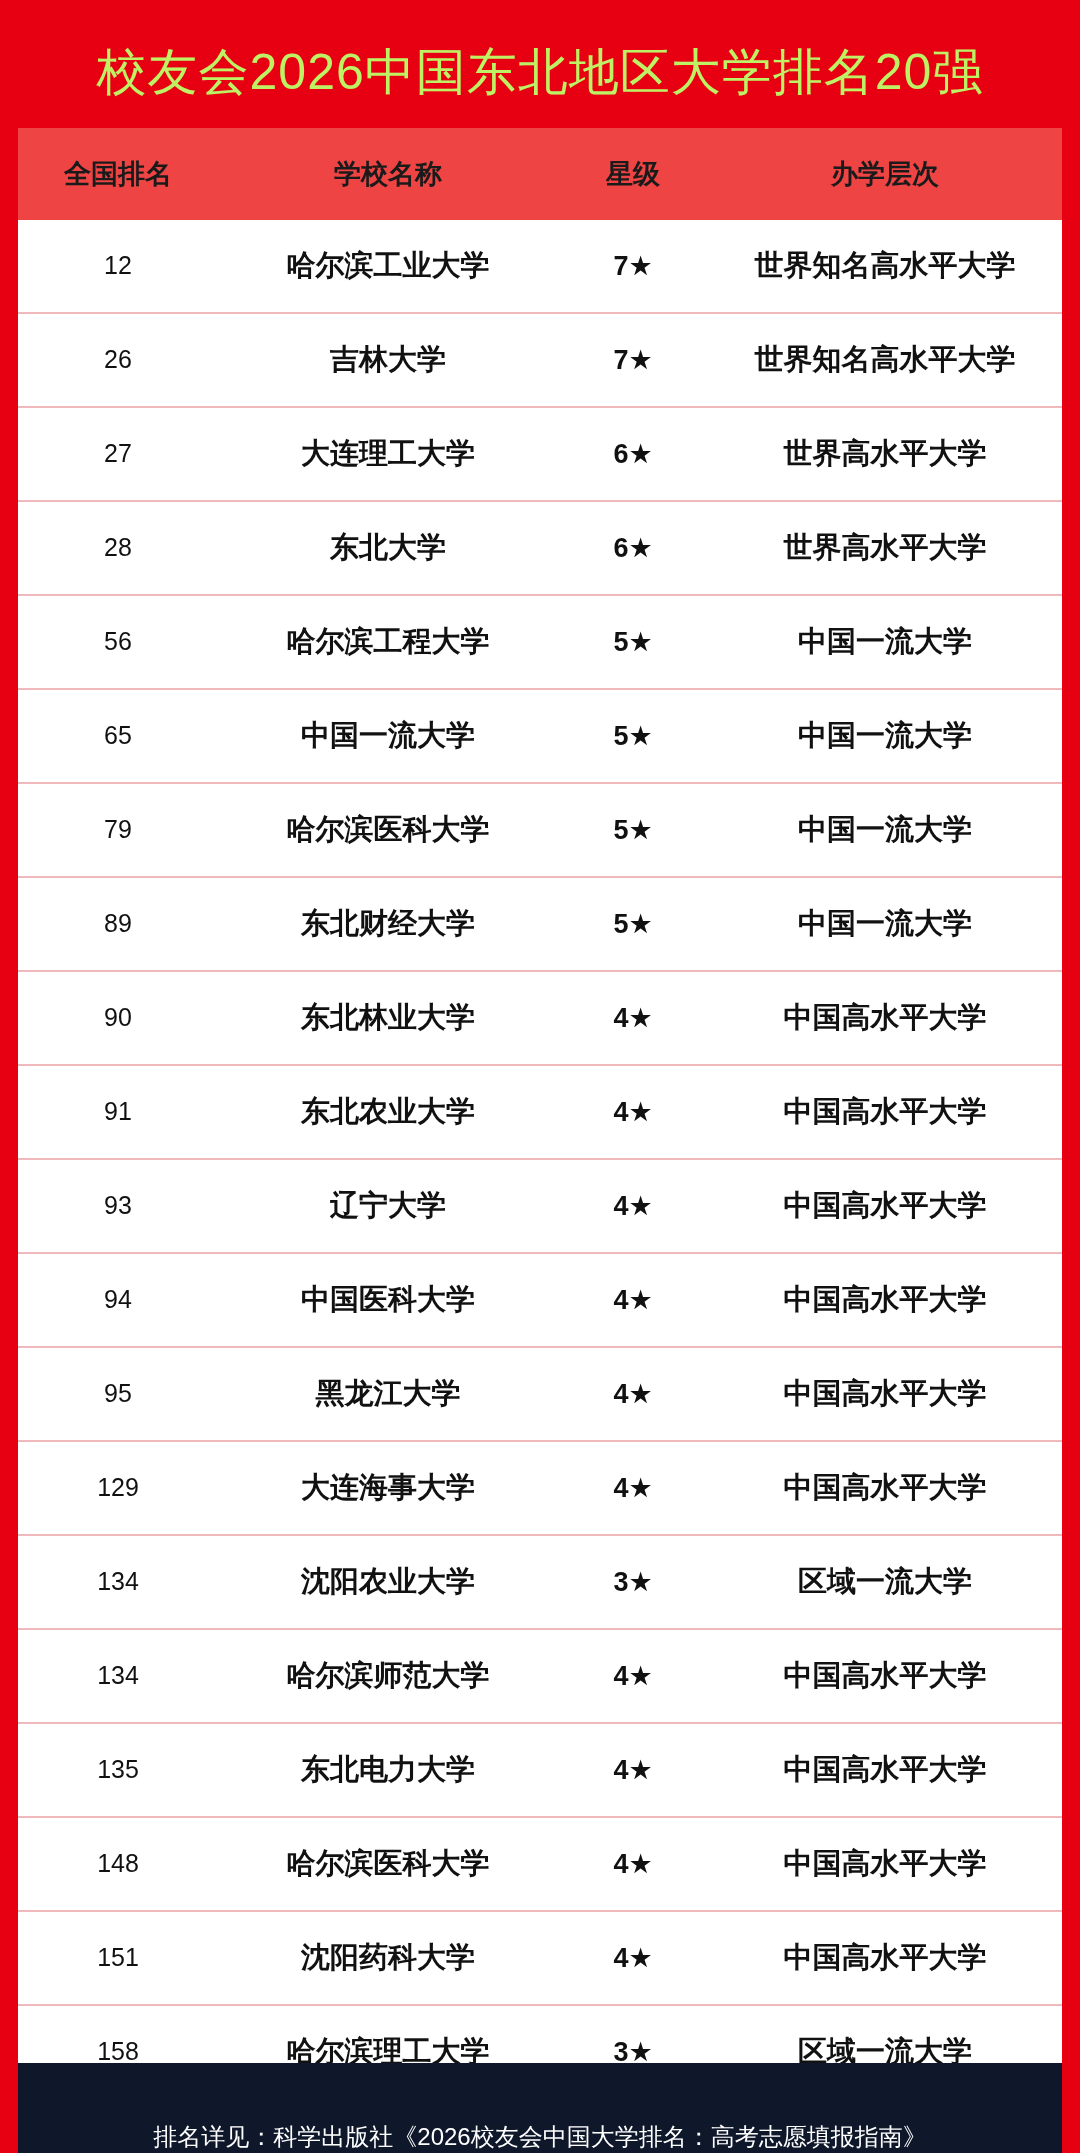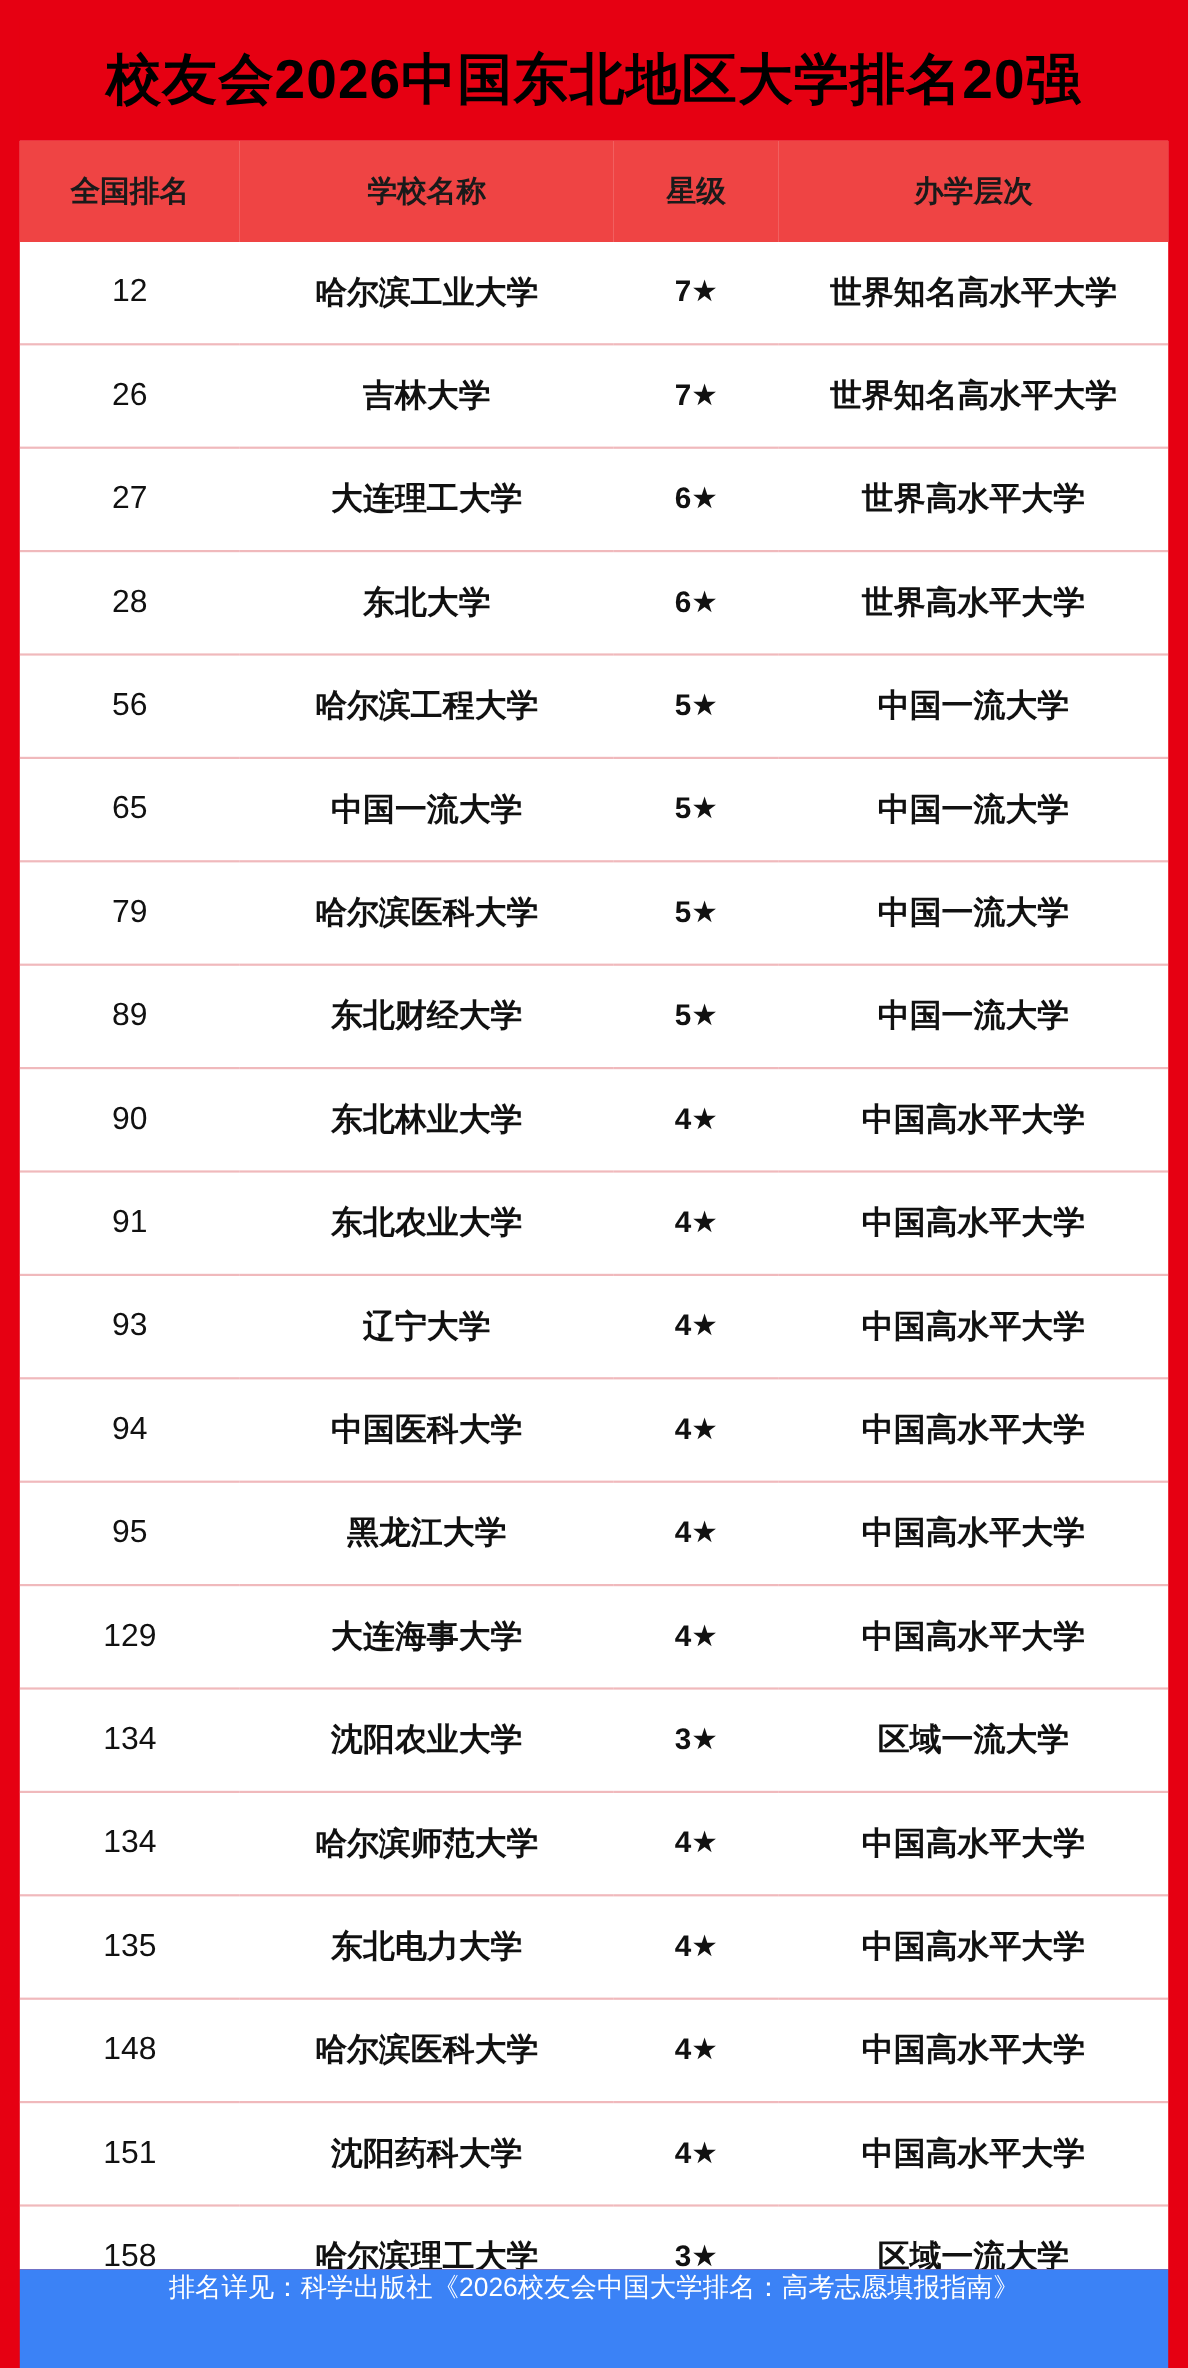--- a/index.html
+++ b/index.html
@@ -23,23 +23,23 @@
     flex-direction: column;
   }
   .title-bar {
     height: 112px;
     display: flex;
     align-items: center;
     justify-content: center;
     background: #e60012;
   }
   .title-text {
-    color: #000000;
+    color: #bef264;
     font-size: 50px;
-    font-weight: bold;
+    font-weight: normal;
     letter-spacing: 1px;
     white-space: nowrap;
   }
   .table-wrap {
     background: #ffffff;
     flex: 1 1 auto;
     display: flex;
     flex-direction: column;
     overflow: hidden;
   }
@@ -67,34 +67,34 @@
     height: 90px;
     text-align: center;
     vertical-align: middle;
     font-size: 29px;
     color: #111111;
     border-bottom: 2px solid #f0b9bc;
     font-weight: bold;
   }
   tbody td.rank {
     font-weight: normal;
-    font-size: 29px;
+    font-size: 25px;
   }
   tbody td.star {
     font-weight: bold;
     font-size: 27px;
   }
   tbody tr:last-child td {
     border-bottom: none;
   }
   .footer {
     height: 92px;
-    background: #3b82f6;
-    display: flex;
-    align-items: flex-start;
+    background: #0f172a;
+    display: flex;
+    align-items: flex-end;
     justify-content: center;
   }
   .footer-text {
     color: #ffffff;
     font-size: 24px;
     white-space: nowrap;
   }
 </style>
 </head>
 <body>

